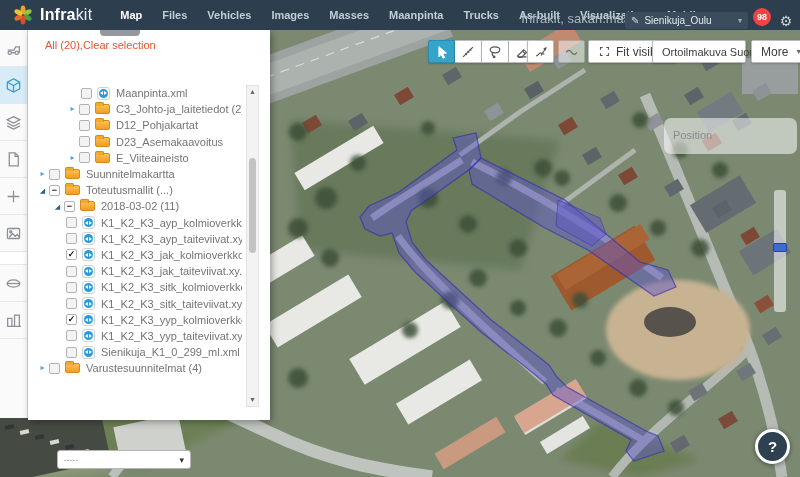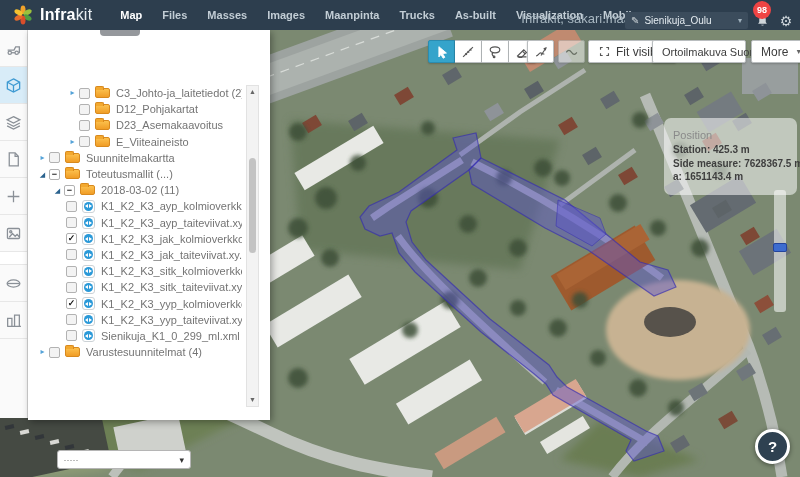--- a/index.html
+++ b/index.html
@@ -17,21 +17,21 @@
   .nav-item.active{color:#fff;font-weight:700}
   .account{position:absolute;top:11px;right:56px;font-size:13px;color:#a9b8c2}
   .proj{position:absolute;right:52px;top:12px;width:123px;height:17px;background:#3b4c5c;border-radius:2px;
         display:flex;align-items:center;padding:0 6px;box-sizing:border-box}
   .proj .pencil{color:#cfd6da;font-size:10px;margin-right:5px;line-height:1}
   .proj .pname{font-size:10px;color:#e4ebf0;white-space:nowrap;overflow:hidden}
   .proj .caret{margin-left:auto;color:#9fb0bc;font-size:8px}
   .iconbtn{position:absolute;top:12px;height:17px;display:flex;align-items:center;justify-content:center}
   #bellbtn{right:27px;width:22px}
   #gearbtn{right:3px;width:22px;color:#cdd5da;font-size:14px;line-height:1}
-  .badge{position:absolute;right:29px;top:1px;width:18px;height:18px;border-radius:50%;background:#ef4444;
+  .badge{position:absolute;right:29px;top:8px;width:18px;height:18px;border-radius:50%;background:#ef4444;
          color:#fff;font-size:9px;font-weight:700;display:flex;align-items:center;justify-content:center;z-index:60}
 
   
   #sidebar{position:absolute;left:0;top:30px;width:28px;height:388px;background:#fafafa;
            border-right:1px solid #d5d5d5;z-index:40;box-sizing:border-box}
   .sb-cell{height:36px;border-bottom:1px solid #e7e7e7;display:flex;align-items:center;justify-content:center;color:#8a9097}
   .sb-cell.active{background:#d8ecf8;color:#3e9ad2}
   .sb-gap{height:12px;background:#fff;border-bottom:1px solid #e7e7e7}
 
   
@@ -248,22 +248,23 @@
         <ellipse transform="rotate(180) translate(0,-5.2)" rx="2.5" ry="4.4" fill="#d94e2a"></ellipse>
         <ellipse transform="rotate(240) translate(0,-5.2)" rx="2.5" ry="4.4" fill="#e66a2c"></ellipse>
         <ellipse transform="rotate(300) translate(0,-5.2)" rx="2.5" ry="4.4" fill="#f6c12f"></ellipse>
       </g>
     </svg>
   </div>
   <div class="brand"><span class="b1">Infra</span><span class="b2">kit</span></div>
   <div class="nav">
       <div class="nav-item active">Map</div>
       <div class="nav-item">Files</div>
+      <div class="nav-item">Vehicles</div>
+      <div class="nav-item">Images</div>
       <div class="nav-item">Masses</div>
-      <div class="nav-item">Images</div>
       <div class="nav-item">Maanpinta</div>
       <div class="nav-item">Trucks</div>
       <div class="nav-item">As-built</div>
       <div class="nav-item">Visualization</div>
       <div class="nav-item">Mobile</div>
     </div>
   <div class="account">Infrakit, sakari.maaranen@infrakit.com</div>
   <div class="proj">
     <span class="pencil">✎</span>
     <span class="pname">Sienikuja_Oulu</span>
@@ -329,21 +330,29 @@
     </div>
     <div class="sb-cell">
       <svg width="17" height="17" viewBox="0 0 16 16" fill="none" stroke="currentColor" stroke-width="1.2">
         <path d="M2.5 13.5V6h4v7.5M9 13.5V3h4.5v10.5M2 13.5h13"></path>
       </svg>
     </div>
   </div>
 
 <div id="panel">
   <div class="panel-tab"></div>
+  <div class="panel-filters"><span>All (20),</span><span>Clear selection</span></div>
   <div class="tree" id="tree">
+      <div class="trow" style="padding-left: 53px;">
+        <span class="cb unchecked"></span>
+        <span class="mico">
+          <span class="mdot"></span>
+        </span>
+        <span class="tlabel">Maanpinta.xml</span>
+      </div>
       <div class="trow" style="padding-left: 38px;">
         <span class="arr">▸</span>
         <span class="cb unchecked"></span>
         <span class="fico"></span>
         <span class="tlabel">C3_Johto-ja_laitetiedot (2)</span>
       </div>
       <div class="trow" style="padding-left: 38px; text-align: center;">
         <span class="arr-spacer"></span>
         <span class="cb unchecked"></span>
         <span class="fico"></span>
@@ -508,25 +517,20 @@
   <span style="font-size:11px">Ortoilmakuva Suomi</span>
   <span class="dd-caret">▼</span>
 </div>
 <div class="tb-text" id="morebtn">
   <span>More</span>
   <span class="dd-caret">▼</span>
 </div>
 
 <div class="posbox">
   <div class="pos-title">Position</div>
-  <div id="poslines">
-      <div class="pos-line">Station: 425.3 m</div>
-      <div class="pos-line">Side measure: 7628367.5 m</div>
-      <div class="pos-line">a: 1651143.4 m</div>
-    </div>
 </div>
 <div class="zslider">
   <div class="zhandle"></div>
 </div>
 <div class="bsel">
   <span class="bsel-text">-----</span>
   <span class="bsel-caret">▾</span>
 </div>
 <div class="help">?</div>
 

